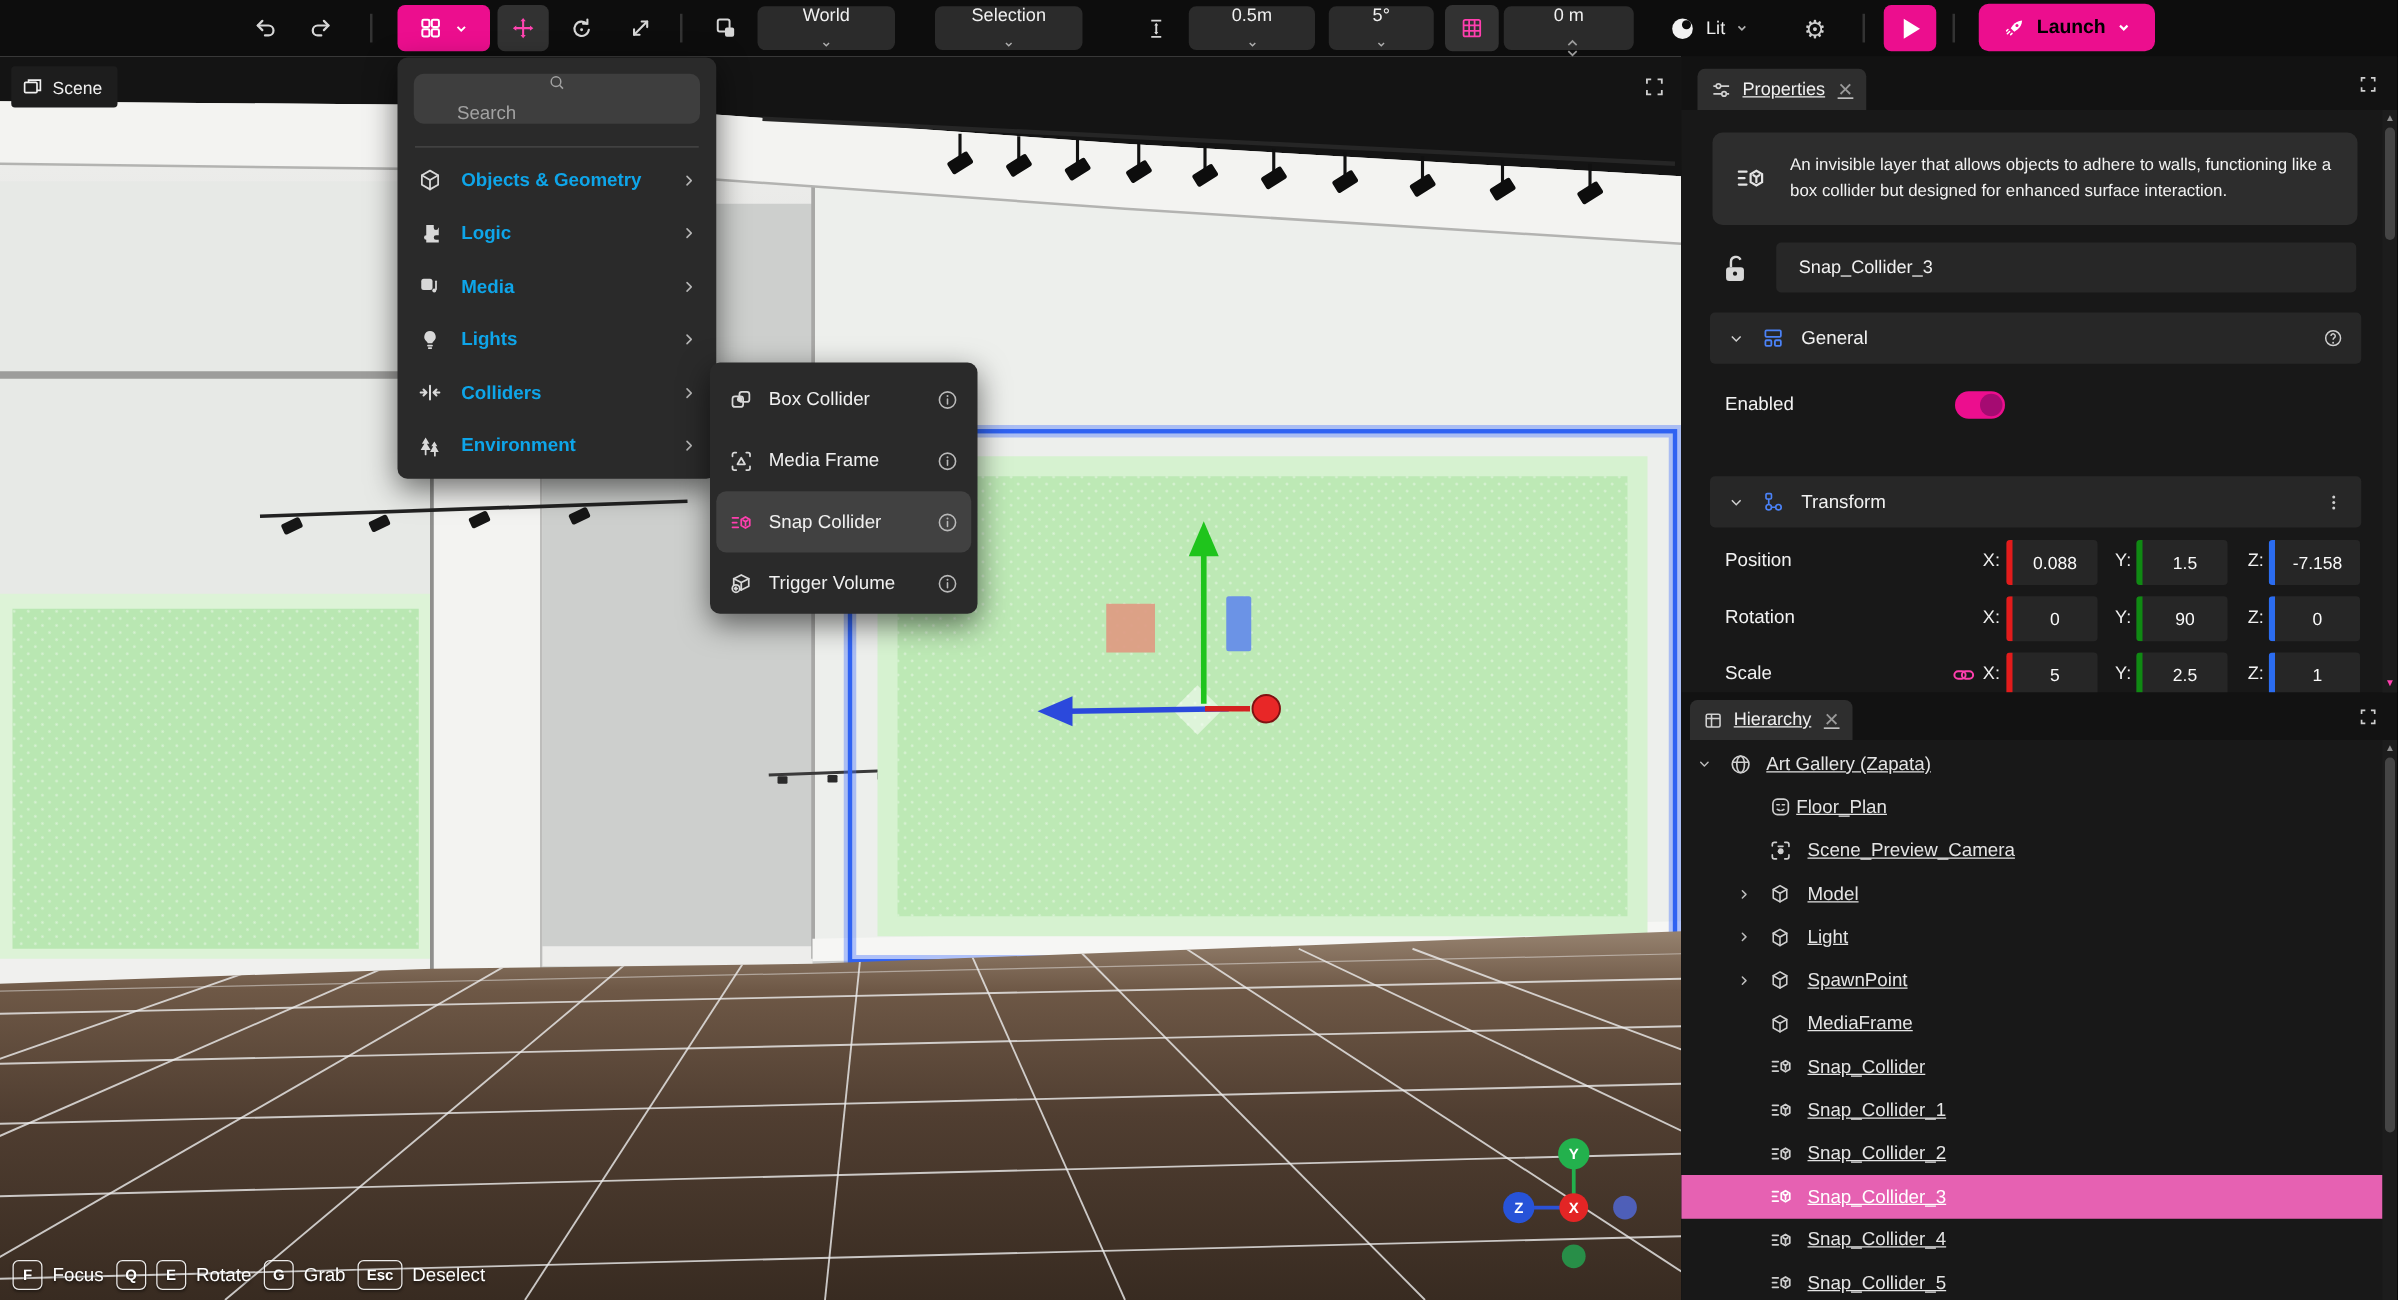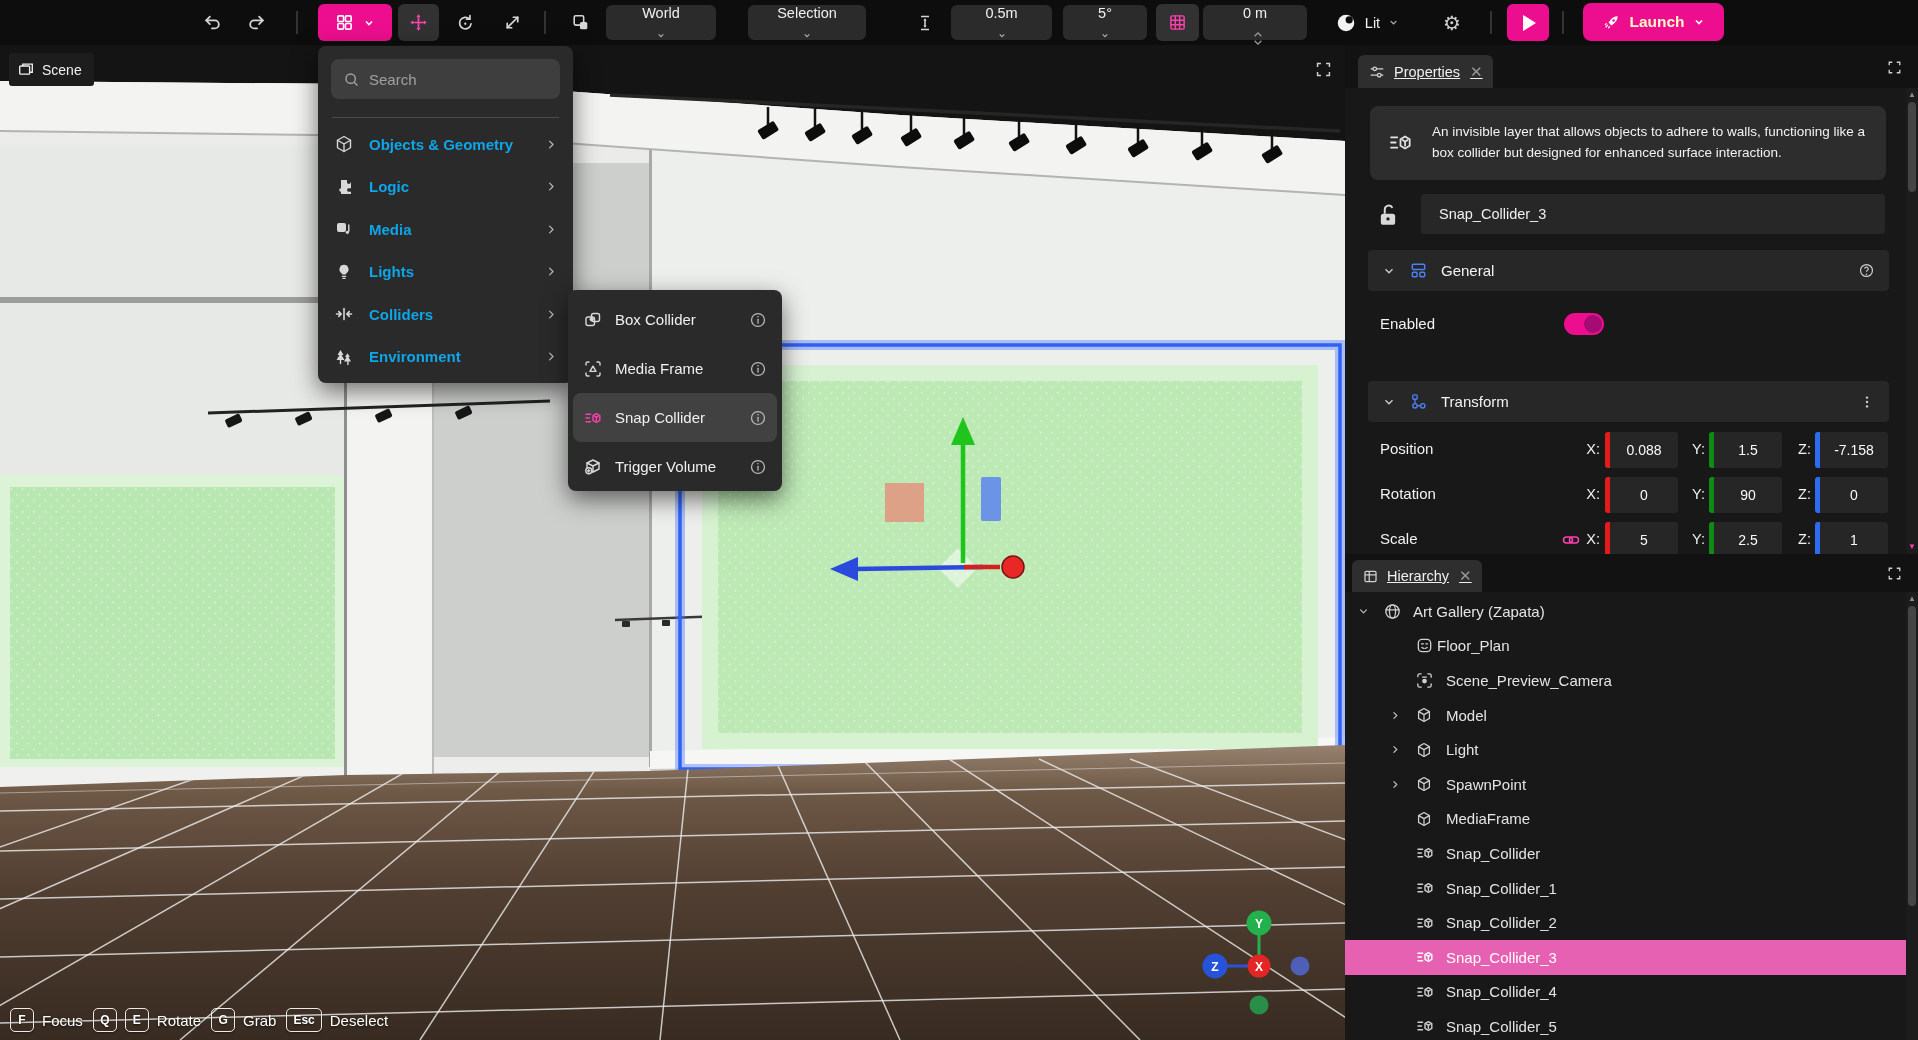--- a/index.html
+++ b/index.html
@@ -11,37 +11,37 @@
   .toolbar { position:absolute; left:0; top:0; width:1918px; height:45px; background:#0d0d0d; z-index:40; }
   .tb { position:absolute; top:4px; height:37px; display:flex; align-items:center; justify-content:center; border-radius:6px; color:#d6d6d6; cursor:pointer; }
   .tb svg { display:block; }
   .tsep { position:absolute; top:11px; width:2px; height:23px; background:#333; }
   .tdd { position:absolute; top:5px; height:35px; background:#2b2b2b; border-radius:6px; display:flex; align-items:center; padding:0 12px; gap:10px; font-size:14.5px; color:#f0f0f0; cursor:pointer;flex-direction:column; }
   .tdd .chev { color:#b0b0b0; }
   .accentbtn { background:var(--accent,#ec0e8e); color:#fff; }
   .toolbtn { background:#323232; }
   .pinkico { color:#ff44b0; }
   .playtri { width:0; height:0; border-left:13px solid #fff; border-top:8px solid transparent; border-bottom:8px solid transparent; margin-left:3px; }
-  .launch { position:absolute; left:1583px; top:3px; width:141px; height:38px; border-radius:8px; background:var(--accent,#ec0e8e); display:flex; align-items:center; justify-content:center; gap:8px; font-size:15.5px; font-weight:bold; color:#fef9c3; cursor:pointer; }
+  .launch { position:absolute; left:1583px; top:3px; width:141px; height:38px; border-radius:8px; background:var(--accent,#ec0e8e); display:flex; align-items:center; justify-content:center; gap:8px; font-size:15.5px; font-weight:bold; color:#000000; cursor:pointer; }
   .stepper { display:flex; flex-direction:column; gap:1px; margin-left:6px; color:#9a9a9a; }
 
   
   .viewport { position:absolute; left:0; top:45px; width:1345px; height:995px; overflow:hidden; z-index:1; }
   .scene-tab { position:absolute; left:9px; top:53px; height:33px; padding:0 12px 0 8px; background:#1d1d1d; border-radius:3px; display:flex; align-items:center; gap:7px; font-size:14px; color:#f0f0f0; z-index:10; cursor:pointer; }
   .vp-expand { position:absolute; left:1310px; top:56px; width:26px; height:26px; color:#cfcfcf; z-index:10; display:flex; align-items:center; justify-content:center; cursor:pointer; }
 
   
   .hints { position:absolute; left:10px; top:1008px; display:flex; align-items:center; gap:10px; z-index:12; }
   .hintgrp { display:flex; align-items:center; gap:8px; }
   .key { min-width:24px; height:24px; padding:0 6px; border:1.6px solid rgba(255,255,255,.9); border-radius:5px; display:flex; align-items:center; justify-content:center; font-size:12px; font-weight:bold; color:#fff; text-shadow:0 1px 2px rgba(0,0,0,.6); box-shadow:0 1px 2px rgba(0,0,0,.35); }
   .hintlbl { font-size:15px; color:#fff; text-shadow:0 1px 3px rgba(0,0,0,.7); }
 
   
   .menu { position:absolute; left:318px; top:46px; width:255px; height:337px; background:#2a2a2a; border-radius:8px; box-shadow:0 8px 24px rgba(0,0,0,.55); z-index:50; }
-  .search { position:absolute; left:13px; top:13px; width:229px; height:40px; background:#3e3e3e; border-radius:8px; display:flex; align-items:center; padding:0 12px; gap:9px; color:#a2a2a2; }
+  .search { position:absolute; left:13px; top:13px; width:229px; height:40px; background:#3e3e3e; border-radius:8px; display:flex; align-items:center; padding:0 12px; gap:9px; color:#a2a2a2;flex-direction:column; }
   .search input { background:transparent; border:none; outline:none; color:#e8e8e8; font-size:15px; width:160px; font-family:inherit; }
   .search input::placeholder { color:#a2a2a2; }
   .menu-div { position:absolute; left:14px; top:71px; width:227px; height:1px; background:#4a4a4a; }
   .menu-items { position:absolute; left:0; top:77px; width:255px; }
   .menu-row { height:42.5px; display:flex; align-items:center; padding:0 14px 0 16px; gap:15px; cursor:pointer; }
   .menu-row .ml { flex:1; font-size:15px; color:#0ea5e9;font-weight:bold; }
   .menu-row .mi { color:#d8d8d8; display:flex; }
   .menu-row .mc { color:#b5b5b5; display:flex; }
 
   
@@ -79,21 +79,21 @@
   .cell .bar { position:absolute; left:0; top:0; width:5px; height:36px; }
   .cell .v { position:absolute; left:5px; top:0; width:68px; height:36px; display:flex; align-items:center; justify-content:center; font-size:14px; color:#fafafa; }
   .bx { background:var(--ax-x,#e31b1b); } .by { background:var(--ax-y,#0f8a12); } .bz { background:var(--ax-z,#2b6cf0); }
   .linkic { position:absolute; left:216px; top:8px; color:#ff3fae; }
 
   .hier { position:absolute; left:1345px; top:554px; width:573px; height:486px; background:#181818; overflow:hidden; z-index:21; }
   .hrows { position:absolute; left:0; top:40px; width:561px; }
   .hrow { height:34.6px; display:flex; align-items:center; font-size:15px; color:#e4e4e4; cursor:pointer; position:relative; }
   .hrow .hchv { position:absolute; color:#bdbdbd; display:flex; }
   .hrow .hic { position:absolute; color:#cfcfcf; display:flex; }
-  .hrow .hlbl { position:absolute; white-space:nowrap; }
+  .hrow .hlbl { position:absolute; white-space:nowrap;text-decoration:underline; }
   .hrow.sel { background:var(--selrow,#e661b2); color:#fff; }
   .hrow.sel .hic { color:#fff; }
 
   .vscroll { position:absolute; width:12px; background:#1c1c1c; z-index:25; }
   .vthumb { position:absolute; left:2px; width:8px; border-radius:4px; background:#454545; }
   .varr { position:absolute; left:2px; width:8px; height:8px; color:#8a8a8a; font-size:8px; line-height:8px; text-align:center; }
 </style>
 </head>
 <body>
 

